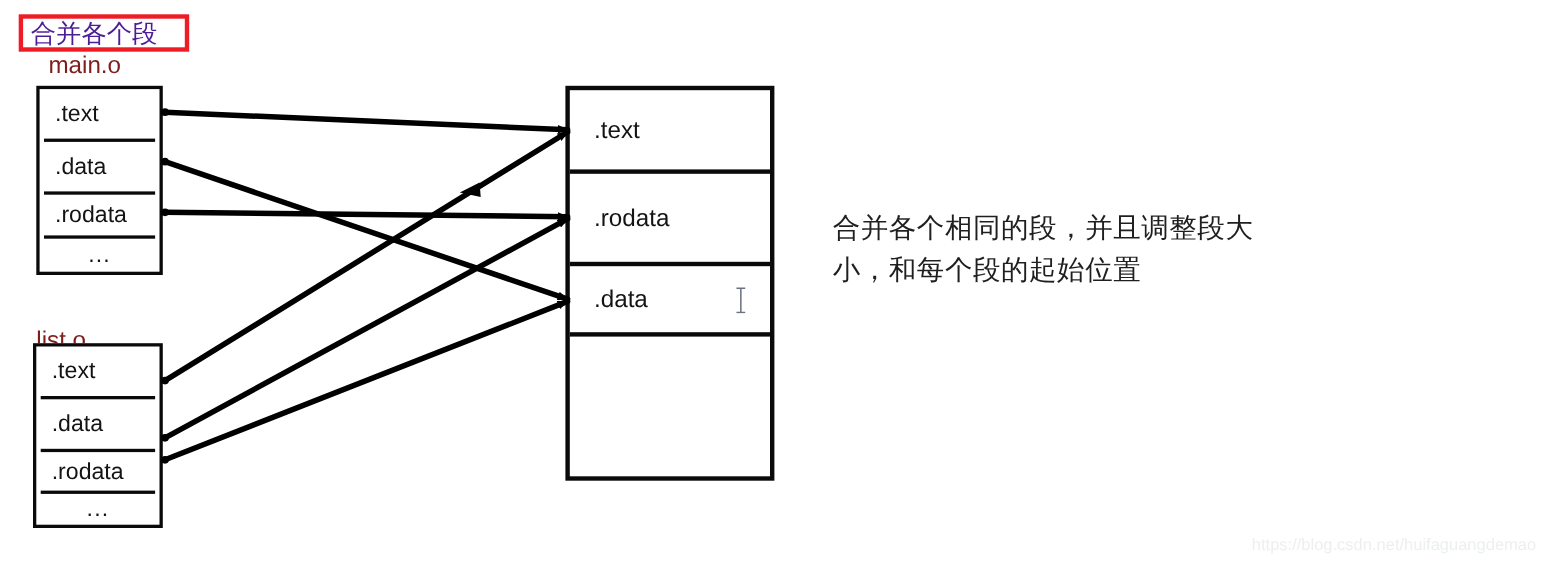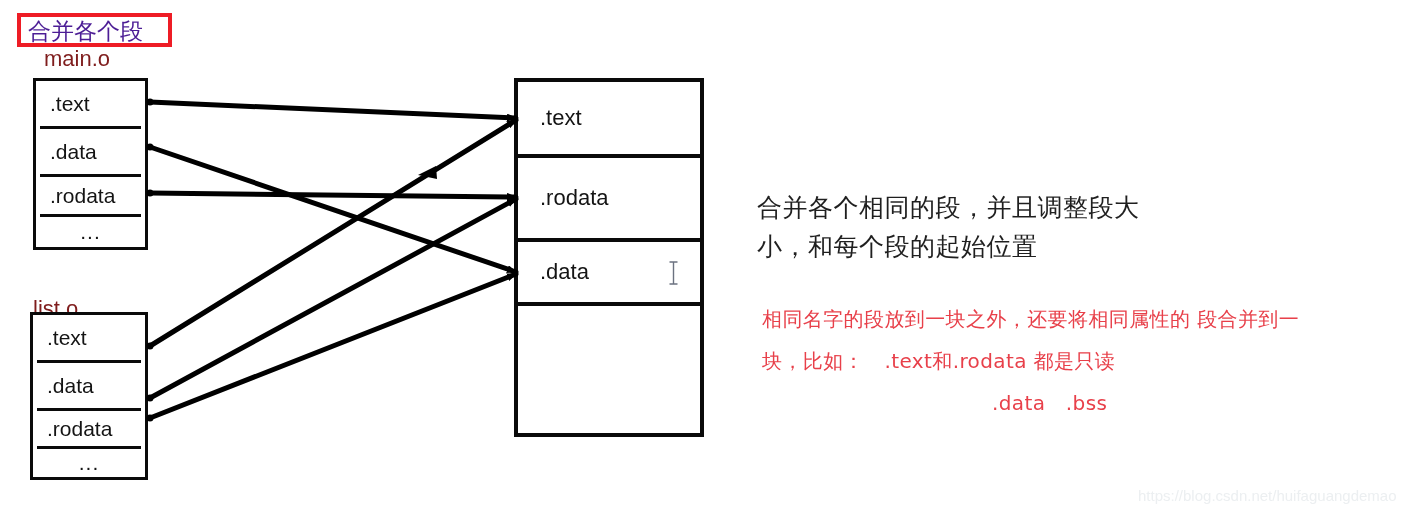--- a/index.html
+++ b/index.html
@@ -255,21 +255,16 @@
 
     <path d="M436,166 L418,175 L437,179 z" fill="#000000"></path>
   </svg>
 
   <svg class="ibeam" viewBox="0 0 11 24">
     <path d="M1.5,1 H9.5 M5.5,1 V23 M1.5,23 H9.5" stroke="#6b7280" stroke-width="1.4" fill="none"></path>
   </svg>
 
   <div class="note-black">合并各个相同的段，并且调整段大小，和每个段的起始位置</div>
 
-  <div class="note-red">
-    <span>相同名字的段放到一块之外，还要将相同属性的</span>
-    <span>段合并到一块，比如：　.text和.rodata 都是只读</span>
-    <span class="line3">.data　.bss</span>
-  </div>
 
   <div class="watermark">https://blog.csdn.net/huifaguangdemao</div>
 
 </div>
 
 </body></html>

